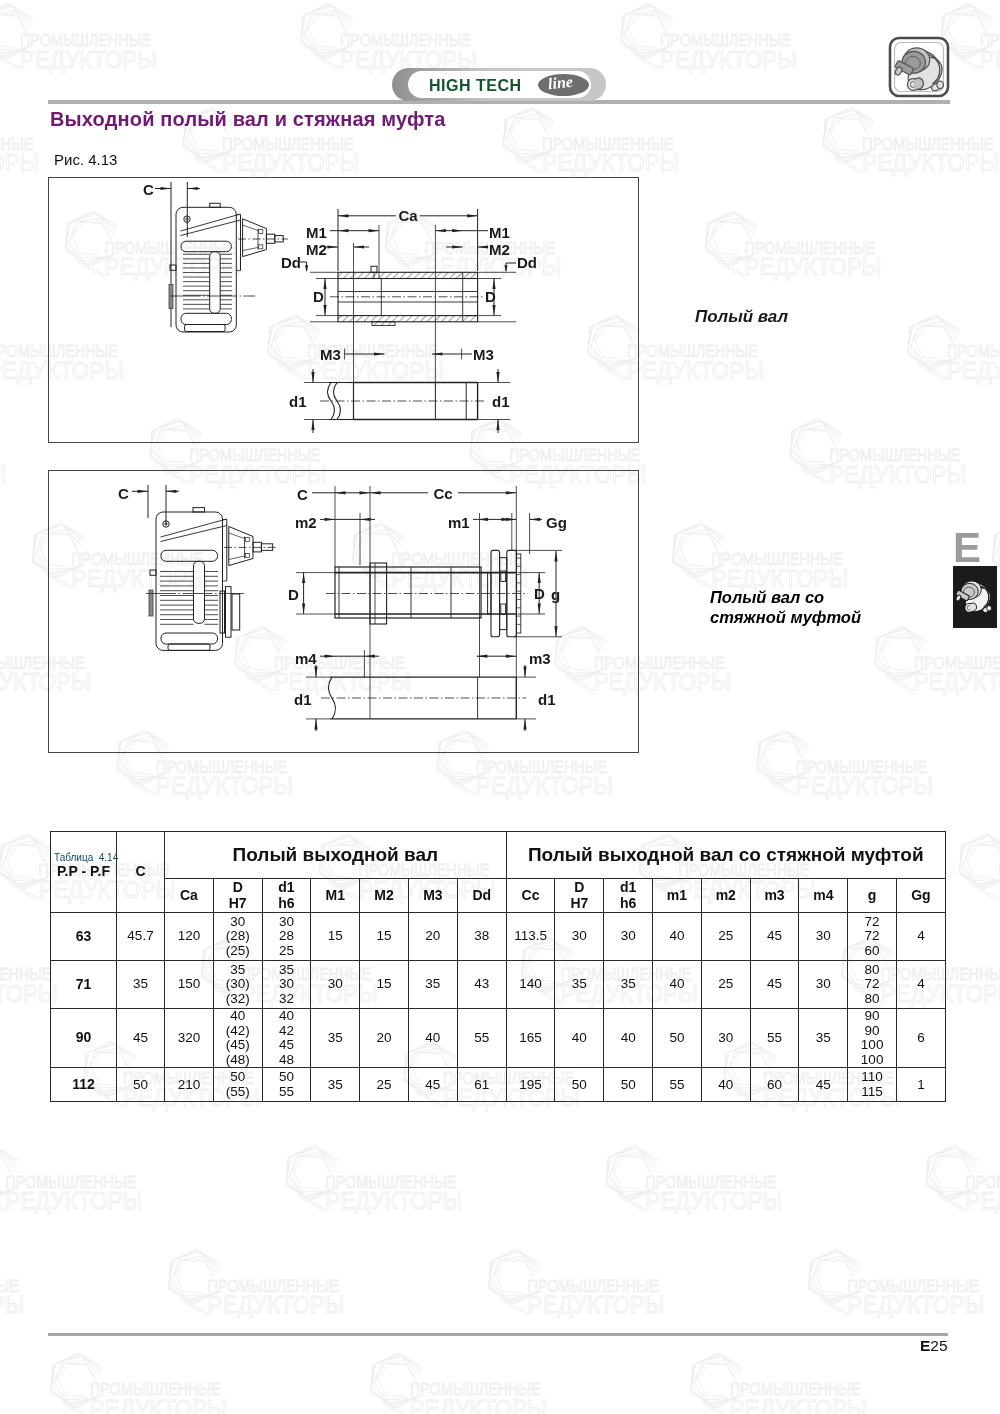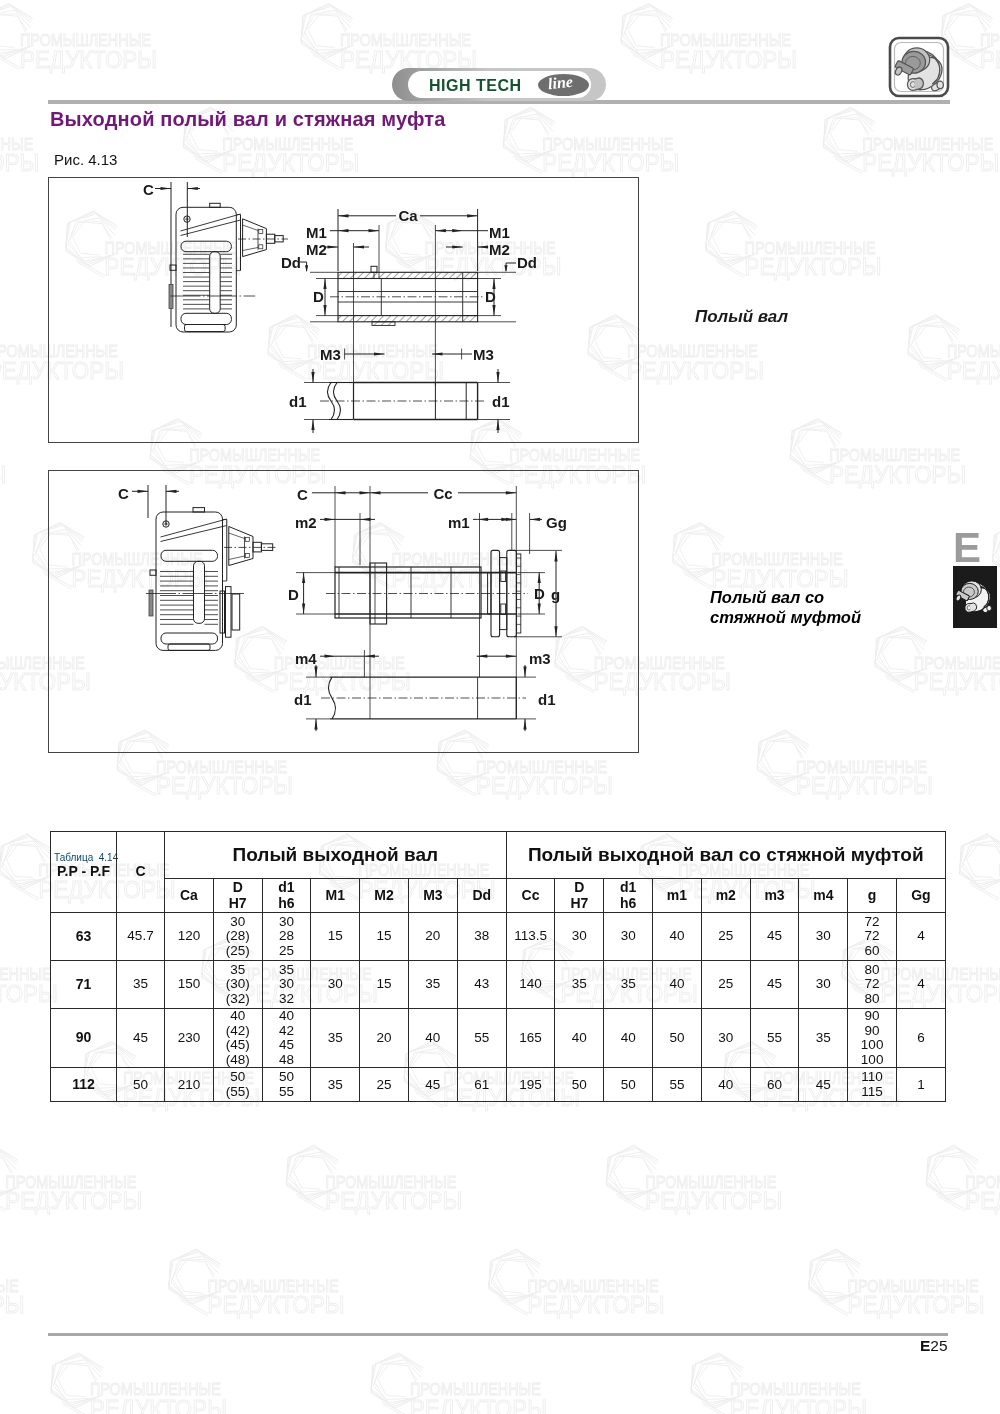--- a/index.html
+++ b/index.html
@@ -626,21 +626,21 @@
 <td class="dc">40</td>
 <td class="dc">25</td>
 <td class="dc">45</td>
 <td class="dc">30</td>
 <td class="dc">80<br>72<br>80</td>
 <td class="dc">4</td>
 </tr>
 <tr style="height:59px">
 <td class="hc">90</td>
 <td class="dc">45</td>
-<td class="dc">230</td>
+<td class="dc">320</td>
 <td class="dc">40<br>(42)<br>(45)<br>(48)</td>
 <td class="dc">40<br>42<br>45<br>48</td>
 <td class="dc">35</td>
 <td class="dc">20</td>
 <td class="dc">40</td>
 <td class="dc">55</td>
 <td class="dc">165</td>
 <td class="dc">40</td>
 <td class="dc">40</td>
 <td class="dc">50</td>

